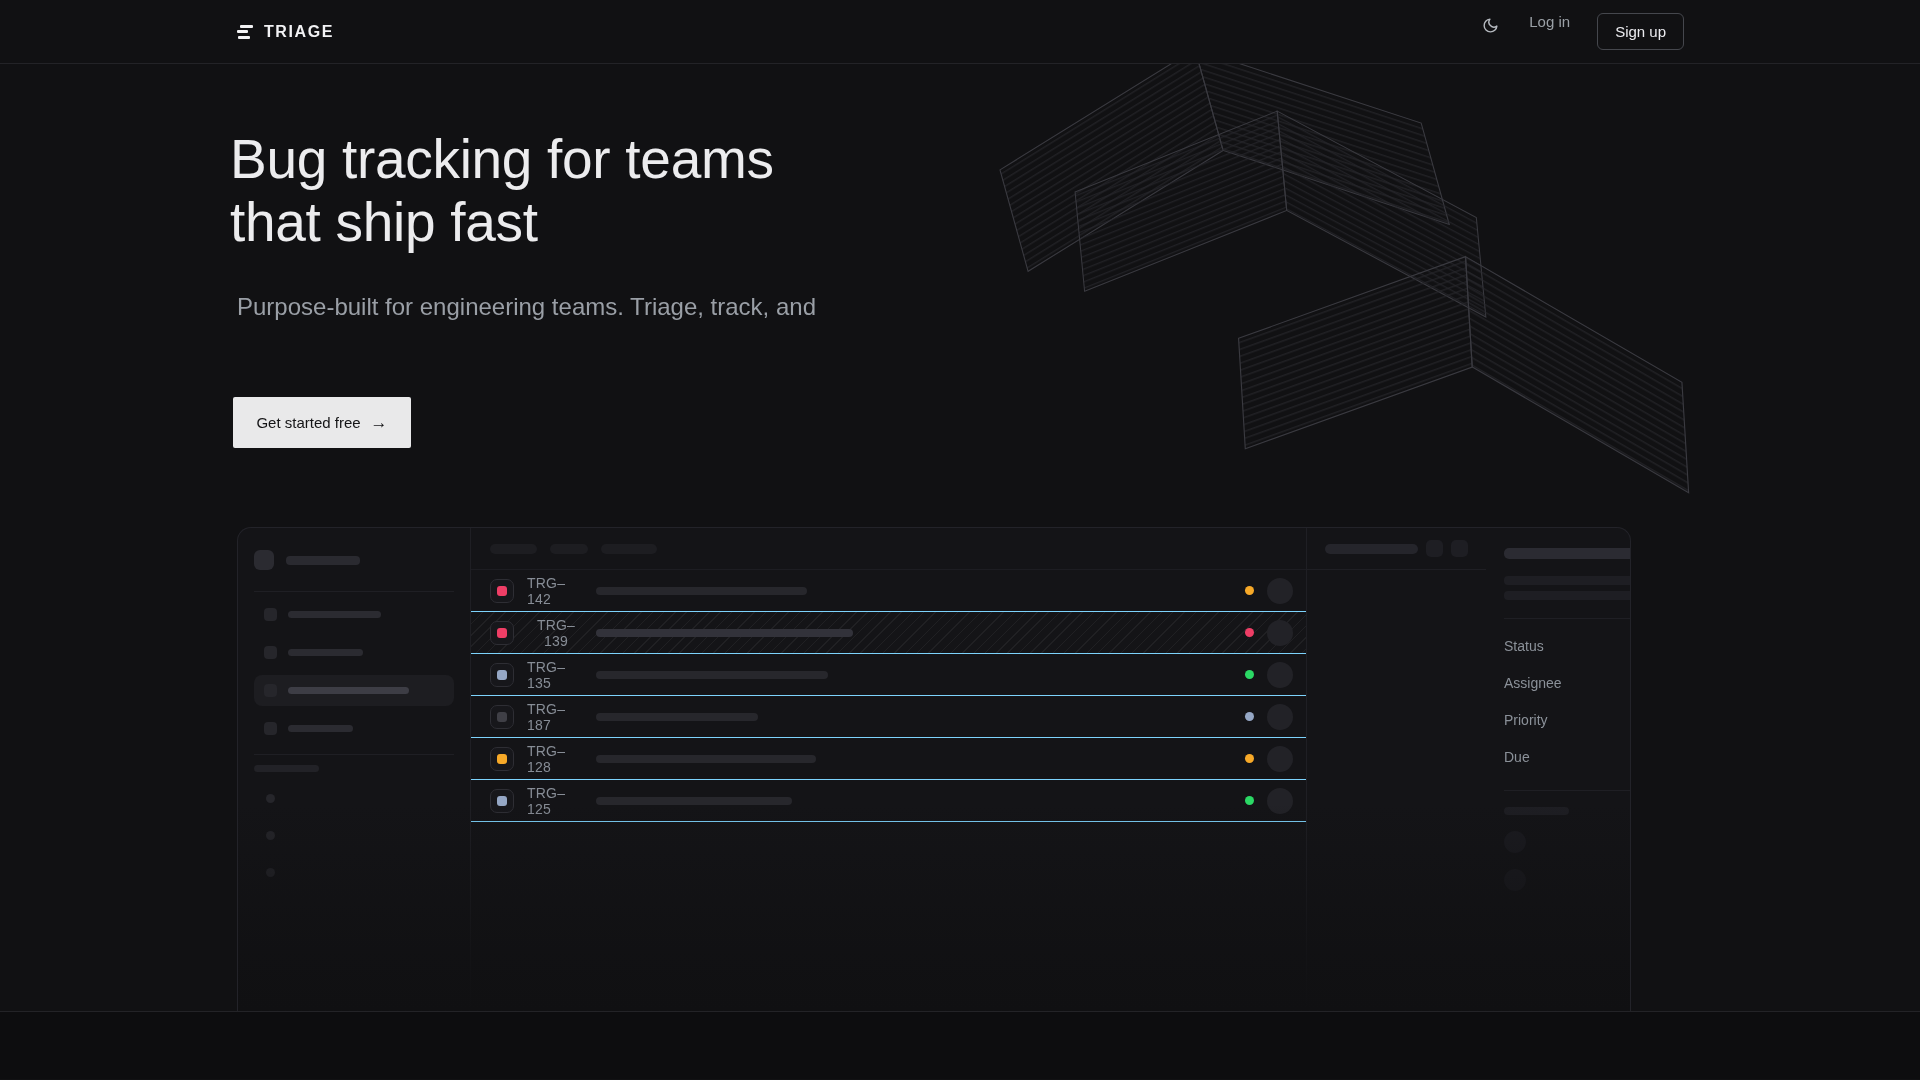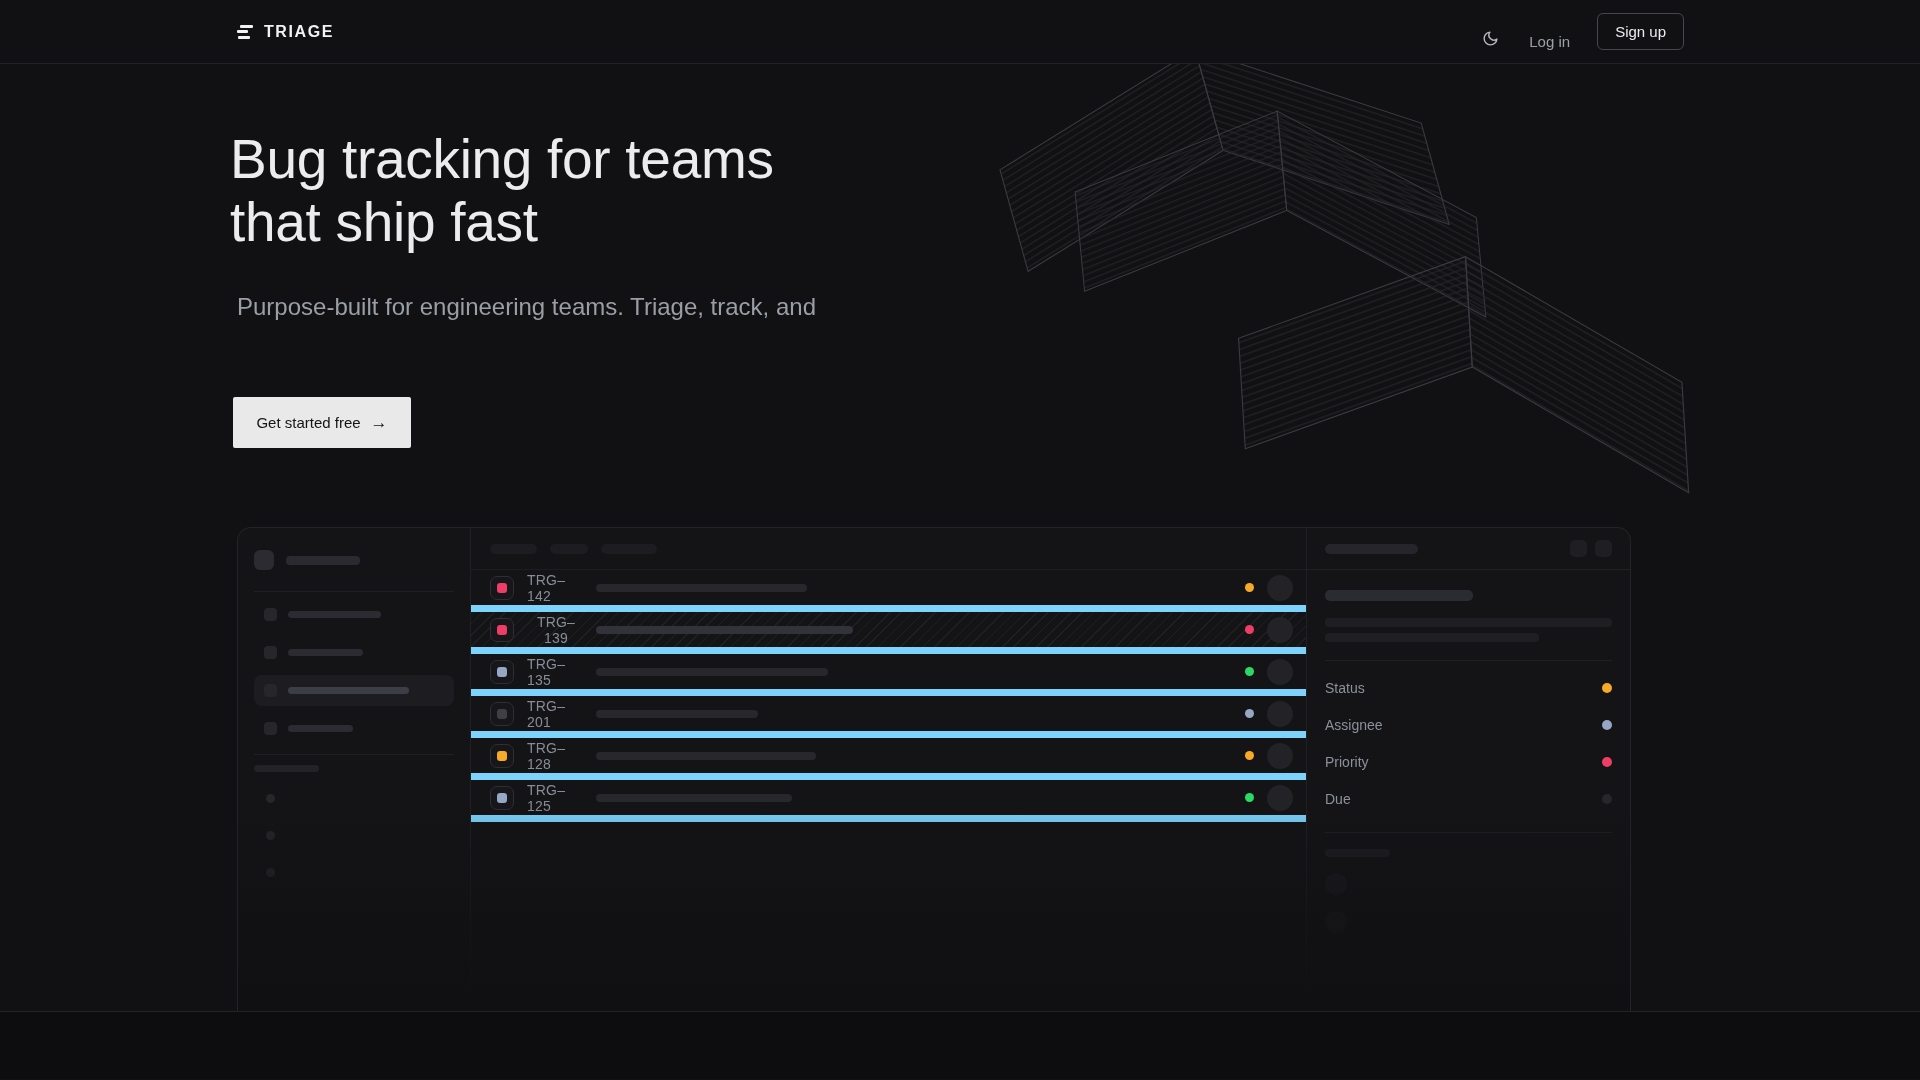--- a/index.html
+++ b/index.html
@@ -9,21 +9,21 @@
   
   .nav { height:64px; border-bottom:1px solid #232327; display:flex; align-items:center;
     padding:0 236px 0 237px; position:relative; z-index:5; background:#111113; }
   .logo { display:flex; align-items:center; gap:11px; }
   .logo-mark { width:16px; height:14px; display:flex; flex-direction:column; justify-content:space-between; }
   .logo-mark b { display:block; height:3px; border-radius:1px; background:#f2f2f4; }
   .logo-mark b:nth-child(1){ width:13px; margin-left:3px; }
   .logo-mark b:nth-child(2){ width:11px; margin-left:0; }
   .logo-mark b:nth-child(3){ width:12px; margin-left:1px; }
   .logo-text { font-size:16px; font-weight:700; letter-spacing:1.6px; color:#f2f2f4; }
-  .nav-right { margin-left:auto; display:flex; align-items:flex-end; }
+  .nav-right { margin-left:auto; display:flex; align-items:flex-start; }
   .moon-btn { width:24px; height:24px; display:grid; place-items:center; cursor:pointer; }
   .login { margin-left:27px; font-size:15px; color:#9aa0a6; cursor:pointer; }
   .signup { margin-left:27px; height:37px; padding:0 17px; display:flex; align-items:center;
     border:1px solid #45474d; border-radius:6px; font-size:15px; color:#ececf0;
     background:transparent; cursor:pointer; }
 
   
   .hero { position:relative; height:948px; border-bottom:1px solid #232327; overflow:hidden; }
   .deco { position:absolute; left:0; top:0; width:1920px; height:948px; pointer-events:none; }
   .h1 { position:absolute; left:230px; top:64px; font-size:55px; line-height:63px;
@@ -60,35 +60,35 @@
   .sb-item.active .bar { background:#3d3d45; }
   .sb-label { width:65px; height:7px; border-radius:3.5px; background:#222227; margin:10px 0 0 0; }
   .sb-dot { width:9px; height:9px; border-radius:50%; background:#26262b; margin:28px 0 0 12px; }
   .sb-dot.first { margin-top:22px; }
 
   
   .list { flex:1; display:flex; flex-direction:column; min-width:0; }
   .list-head { height:42px; flex:none; border-bottom:1px solid #1d1d22; display:flex;
     align-items:center; gap:13px; padding:0 19px; }
   .pill { height:10px; border-radius:5px; background:#1d1d21; }
-  .row { height:42px; flex:none; border-bottom:7px solid #7dd3fc; display:flex;
+  .row { height:42px; flex:none; border-bottom:1px solid #7dd3fc; display:flex;
     align-items:center; padding:0 14px 0 19px; }
   .row.selected { background-image:repeating-linear-gradient(135deg, rgba(255,255,255,0.05) 0 1px, transparent 1px 8px);text-align:center; }
   .type-icon { width:24px; height:24px; flex:none; border-radius:7px; background:#17171b;
     border:1px solid #2e2e34; display:grid; place-items:center; }
   .type-icon i { width:10px; height:10px; border-radius:3px; display:block; }
   .row-id { margin-left:13px; width:58px; flex:none; font-size:14px; letter-spacing:0.2px; color:#878d96; }
   .row-bar { height:8px; border-radius:4px; background:#27272c; margin-left:11px; flex:none; }
   .row.selected .row-bar { background:#32323a; }
   .row-spacer { flex:1; }
   .row-dot { width:9px; height:9px; border-radius:50%; flex:none; }
   .row-avatar { width:26px; height:26px; border-radius:50%; background:#222227; margin-left:13px; flex:none; }
 
   
-  .detail { width:324px; flex:none; border-left:1px solid #1f1f24; margin-left:-1px; display:flex; flex-direction:column; }
+  .detail { width:324px; flex:none; border-left:1px solid #1f1f24; margin-left:-1px; display:flex; flex-direction:row; }
   .d-head { height:42px; flex:none; border-bottom:1px solid #1f1f24; display:flex; align-items:center; padding:0 18px; }
   .d-head .bar { width:93px; height:10px; border-radius:5px; background:#25252b; }
   .d-head .spacer { flex:1; }
   .d-head .sq { width:17px; height:17px; border-radius:5px; background:#1e1e23; margin-left:8px; }
   .d-body { padding:20px 18px 0; }
   .d-title { width:148px; height:11px; border-radius:5px; background:#2b2b32; }
   .d-line1 { width:287px; height:9px; border-radius:4px; background:#1e1e23; margin-top:17px; }
   .d-line2 { width:214px; height:9px; border-radius:4px; background:#1e1e23; margin-top:6px; }
   .d-div { height:1px; background:#1f1f24; margin-top:18px; }
   .props { margin-top:8px; }
@@ -224,21 +224,21 @@
     <span class="row-id">TRG–135</span>
     <span class="row-bar" style="width: 232px;"></span>
     <span class="row-spacer"></span>
     <span class="row-dot" style="background: rgb(43, 217, 101);"></span>
     <span class="row-avatar"></span>
   </div>
           <div class="row">
     <span class="type-icon">
               <i style="background: rgb(63, 63, 70);"></i>
             </span>
-    <span class="row-id">TRG–201</span>
+    <span class="row-id">TRG–187</span>
     <span class="row-bar" style="width: 162px;"></span>
     <span class="row-spacer"></span>
     <span class="row-dot" style="background: rgb(149, 167, 197);"></span>
     <span class="row-avatar"></span>
   </div>
           <div class="row">
     <span class="type-icon">
               <i style="background: rgb(247, 169, 40);"></i>
             </span>
     <span class="row-id">TRG–128</span>

